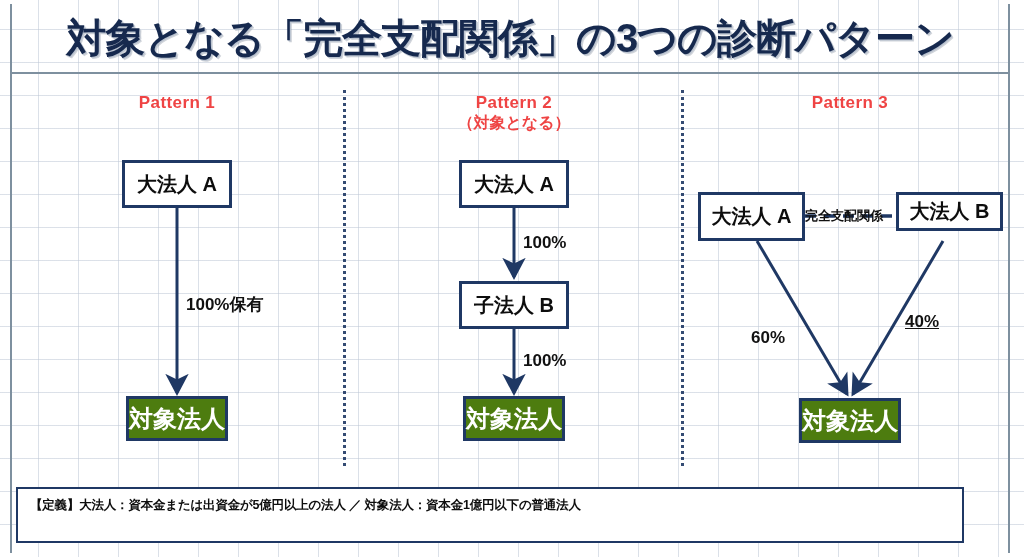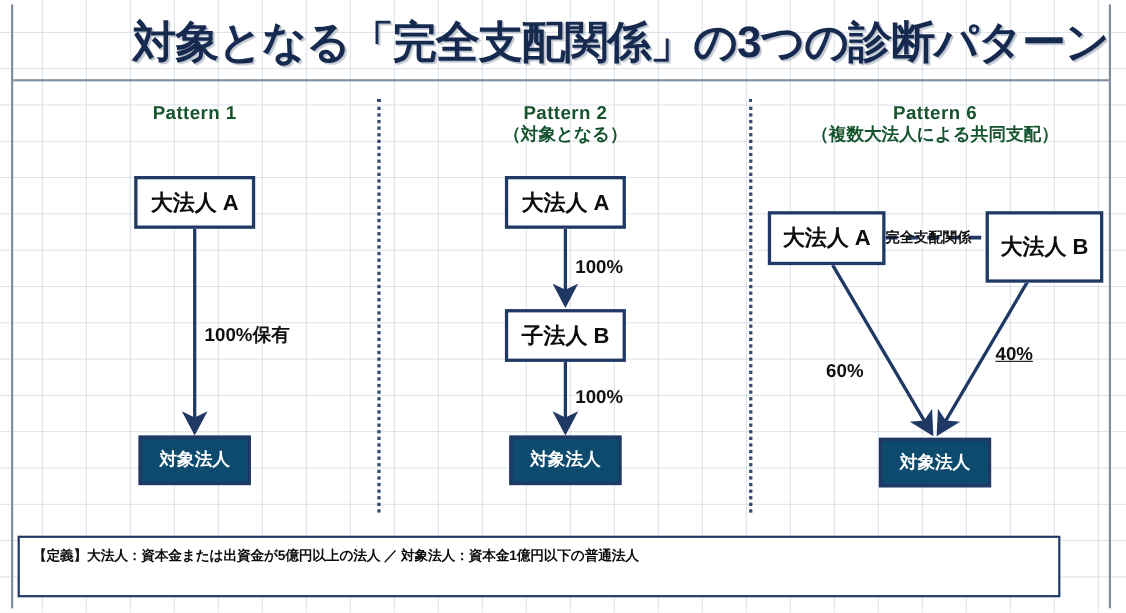--- a/index.html
+++ b/index.html
@@ -25,56 +25,56 @@
   
   #frame{
     position:absolute;left:10px;top:4px;width:1000px;height:549px;
     border-left:2px solid #7e909f;border-right:2px solid #7e909f;
     box-sizing:border-box;pointer-events:none;
   }
 
   
   #title-band{
     position:absolute;left:12px;top:6px;width:996px;height:64px;
-    display:flex;align-items:center;justify-content:flex-end;
+    display:flex;align-items:center;justify-content:center;
   }
   #title-text{
     font-size:40px;font-weight:bold;color:#16294e;
     letter-spacing:-1px;white-space:nowrap;
     text-shadow:1px 1px 0 #b9c2cf, 2px 2px 0 rgba(120,132,150,.35);
   }
   #title-rule{
     position:absolute;left:12px;top:72px;width:996px;height:2px;
     background:#7e909f;
   }
 
   
   .divider{
     position:absolute;top:90px;width:0;height:376px;
     border-left:3px dotted #1f3864;opacity:.9;
   }
 
   
-  .col-head{position:absolute;text-align:center;color:#14532d;}
+  .col-head{position:absolute;text-align:center;color:#ef4444;}
   .col-head .ttl{font-size:17px;font-weight:bold;letter-spacing:.4px;line-height:1.25;}
   .col-head .sub{font-size:16px;font-weight:bold;line-height:1.3;}
 
   
   .node{
     position:absolute;box-sizing:border-box;
     display:flex;align-items:center;justify-content:center;
     font-weight:bold;white-space:nowrap;
   }
   .node.parent{
     background:#ffffff;border:3px solid #1f3864;color:#0d0d0d;
     font-size:20px;
   }
   .node.target{
-    background:#0c4a6e;border:3px solid #1f3864;color:#ffffff;
-    font-size:16px;
+    background:#4d7c0f;border:3px solid #1f3864;color:#ffffff;
+    font-size:24px;
   }
 
   
   .edge-label{
     position:absolute;font-size:17px;font-weight:bold;color:#111;
     white-space:nowrap;
   }
   .edge-label.small{font-size:13px;}
 
   
@@ -155,31 +155,30 @@
   <span>子法人 B</span>
 </div>
 
 <div class="edge-label" style="left:523px;top:351px;">100%</div>
 
 <div class="node target" style="left:463px;top:396px;width:102px;height:45px;">
   <span>対象法人</span>
 </div>
 
 <div class="col-head" style="left:700px;top:92px;width:300px;">
-  <div class="ttl">Pattern 6</div>
-  <div class="sub">（複数大法人による共同支配）</div>
+  <div class="ttl">Pattern 3</div>
 </div>
 
 <div class="node parent" style="left:698px;top:192px;width:107px;height:49px;">
   <span>大法人 A</span>
 </div>
 
 <div class="edge-label small" style="left:805px;top:189px;margin-top:18px;">完全支配関係</div>
 
-<div class="node parent" style="left:896px;top:192px;width:107px;height:65px;">
+<div class="node parent" style="left:896px;top:192px;width:107px;height:39px;">
   <span>大法人 B</span>
 </div>
 
 <div class="edge-label" style="left:751px;top:328px;">60%</div>
 
 <div class="edge-label" style="left:905px;top:312px;text-decoration:underline;">40%</div>
 
 <div class="node target" style="left:799px;top:398px;width:102px;height:45px;">
   <span>対象法人</span>
 </div>

